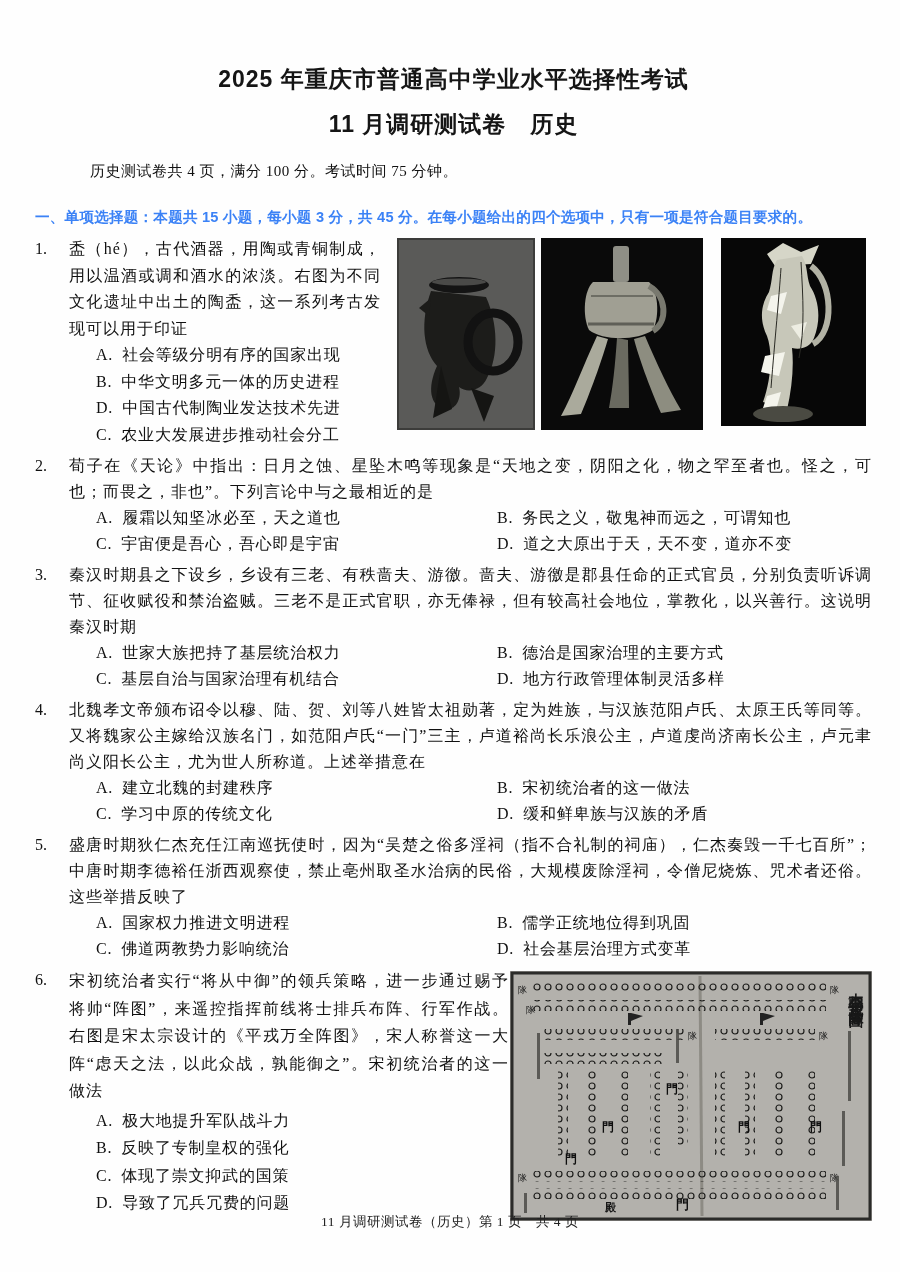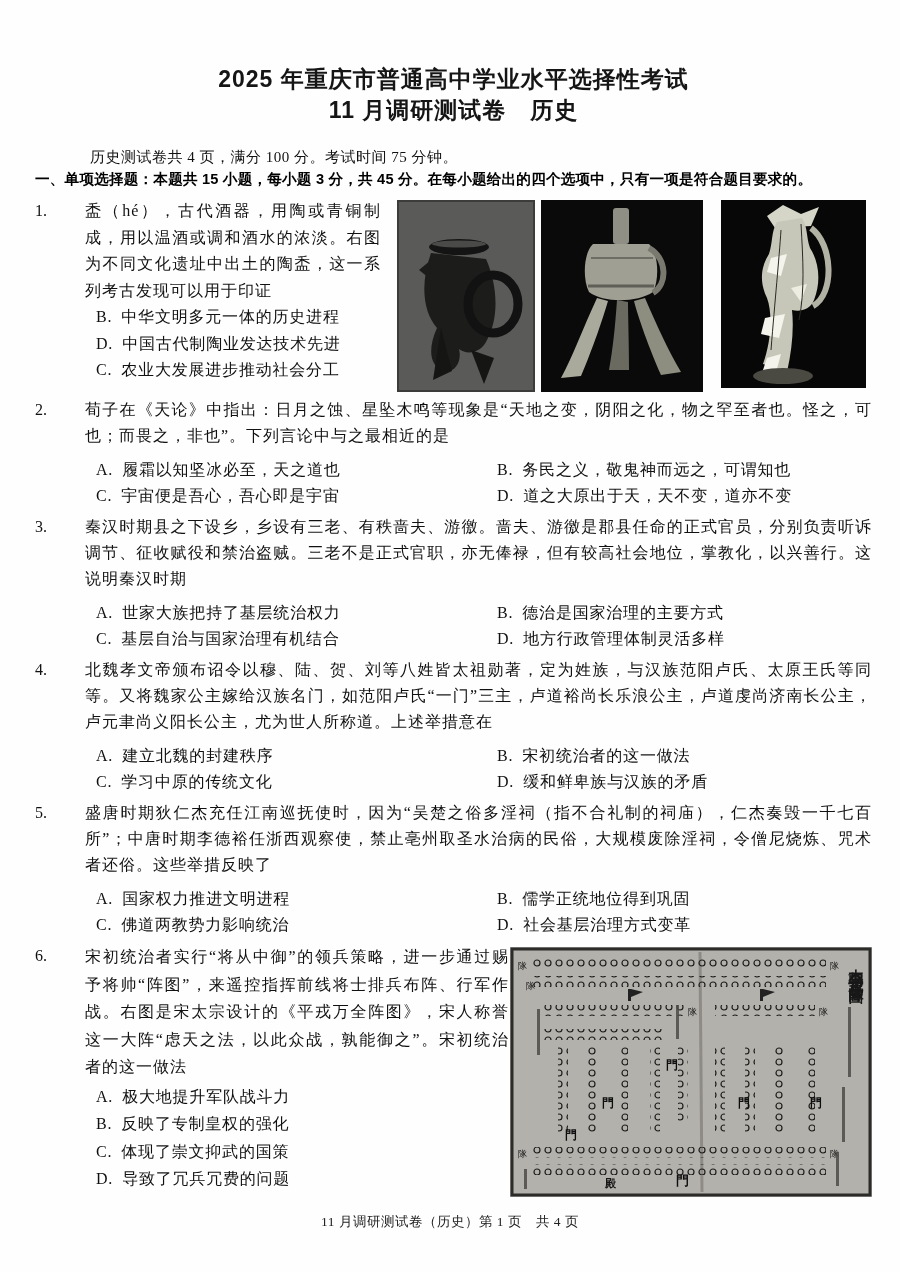--- a/index.html
+++ b/index.html
@@ -6,31 +6,31 @@
   html,body { background:#e8e8e8; }
   body { width:900px; font-family:"Liberation Serif","DejaVu Serif",serif; color:#111; }
   .page {
     position:relative; width:900px; height:1272px; background:#fefefe;
     padding:64px 28px 0 35px; overflow:hidden;
   }
   .title {
     text-align:center; font-family:"Liberation Sans","DejaVu Sans",sans-serif;
     font-weight:bold; font-size:23px; line-height:30px; letter-spacing:1px; color:#151515;
   }
-  .title2 { margin-top:1px; }
+  .title2 { margin-top:15px; }
   .exam-info { margin:23px 0 0 55px; font-size:15px; letter-spacing:.5px; }
   .section-heading {
-    margin-top:3px; font-family:"Liberation Sans","DejaVu Sans",sans-serif;
-    font-weight:bold; font-size:14.6px; letter-spacing:.2px; white-space:nowrap; color:#000000;
+    margin-top:27px; font-family:"Liberation Sans","DejaVu Sans",sans-serif;
+    font-weight:bold; font-size:14.6px; letter-spacing:.2px; white-space:nowrap; color:#3b82f6;
   }
   .question { display:flex; margin-top:5px; font-size:16px; }
   .q-num { width:34px; flex:none; line-height:26px; }
   .q-body { flex:1; min-width:0; }
-  .stem { line-height:26px; letter-spacing:1px; text-align:justify;margin-left:16px; }
-  .opts2 { display:grid; grid-template-columns:401px 1fr; padding-left:27px;margin-top:8px; }
+  .stem { line-height:26px; letter-spacing:1px; text-align:justify; }
+  .opts2 { display:grid; grid-template-columns:401px 1fr; padding-left:27px; }
   .opts1 { padding-left:27px; }
   .opt { line-height:26px; letter-spacing:.8px; }
   .opt .lab { margin-right:9px; font-family:"Liberation Serif",serif; }
   
   .q1-main { display:flex; }
   .q1-left { width:312px; flex:none; }
   .q1-left .stem, .q1-left .opt { line-height:26.5px; }
   .q1-photos { display:flex; margin-left:16px; margin-top:2px; }
   .photo { height:192px; flex:none; }
   .photo svg { display:block; }
@@ -66,20 +66,21 @@
   <div class="exam-info">历史测试卷共 4 页，满分 100 分。考试时间 75 分钟。</div>
   <div class="section-heading">一、单项选择题：本题共 15 小题，每小题 3 分，共 45 分。在每小题给出的四个选项中，只有一项是符合题目要求的。</div>
 
   <div class="question" style="margin-top:9px">
     <div class="q-num">1.</div>
     <div class="q-body">
       <div class="q1-main">
         <div class="q1-left">
           <div class="stem">盉（hé），古代酒器，用陶或青铜制成，用以温酒或调和酒水的浓淡。右图为不同文化遗址中出土的陶盉，这一系列考古发现可以用于印证</div>
           <div class="opts1">
+            <div class="opt"><span class="lab">A.</span><span>社会等级分明有序的国家出现</span></div>
             <div class="opt"><span class="lab">B.</span><span>中华文明多元一体的历史进程</span></div>
             <div class="opt"><span class="lab">D.</span><span>中国古代制陶业发达技术先进</span></div>
             <div class="opt"><span class="lab">C.</span><span>农业大发展进步推动社会分工</span></div>
           </div>
         </div>
         <div class="q1-photos">
 
           <div class="photo ph1">
             <svg width="138" height="192" viewBox="0 0 138 192">
               <rect x="0" y="0" width="138" height="192" fill="#5a5a58"></rect>

